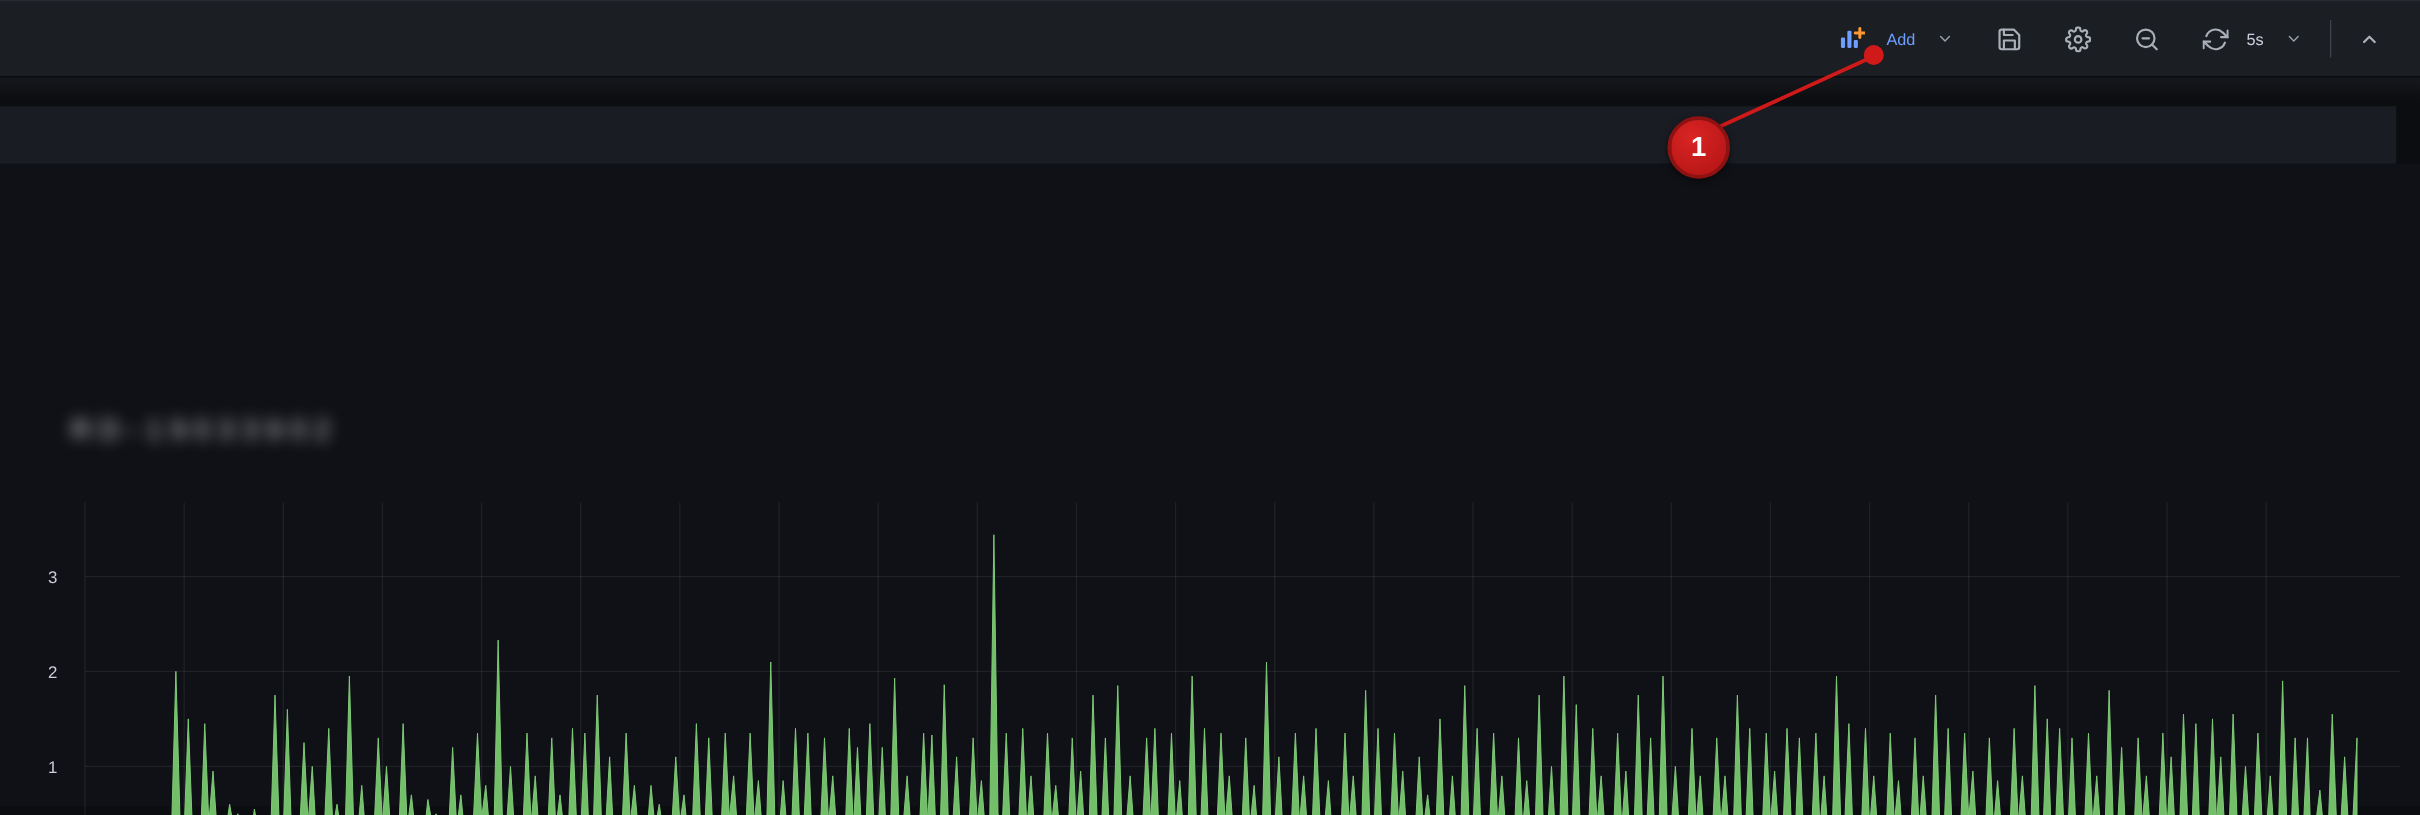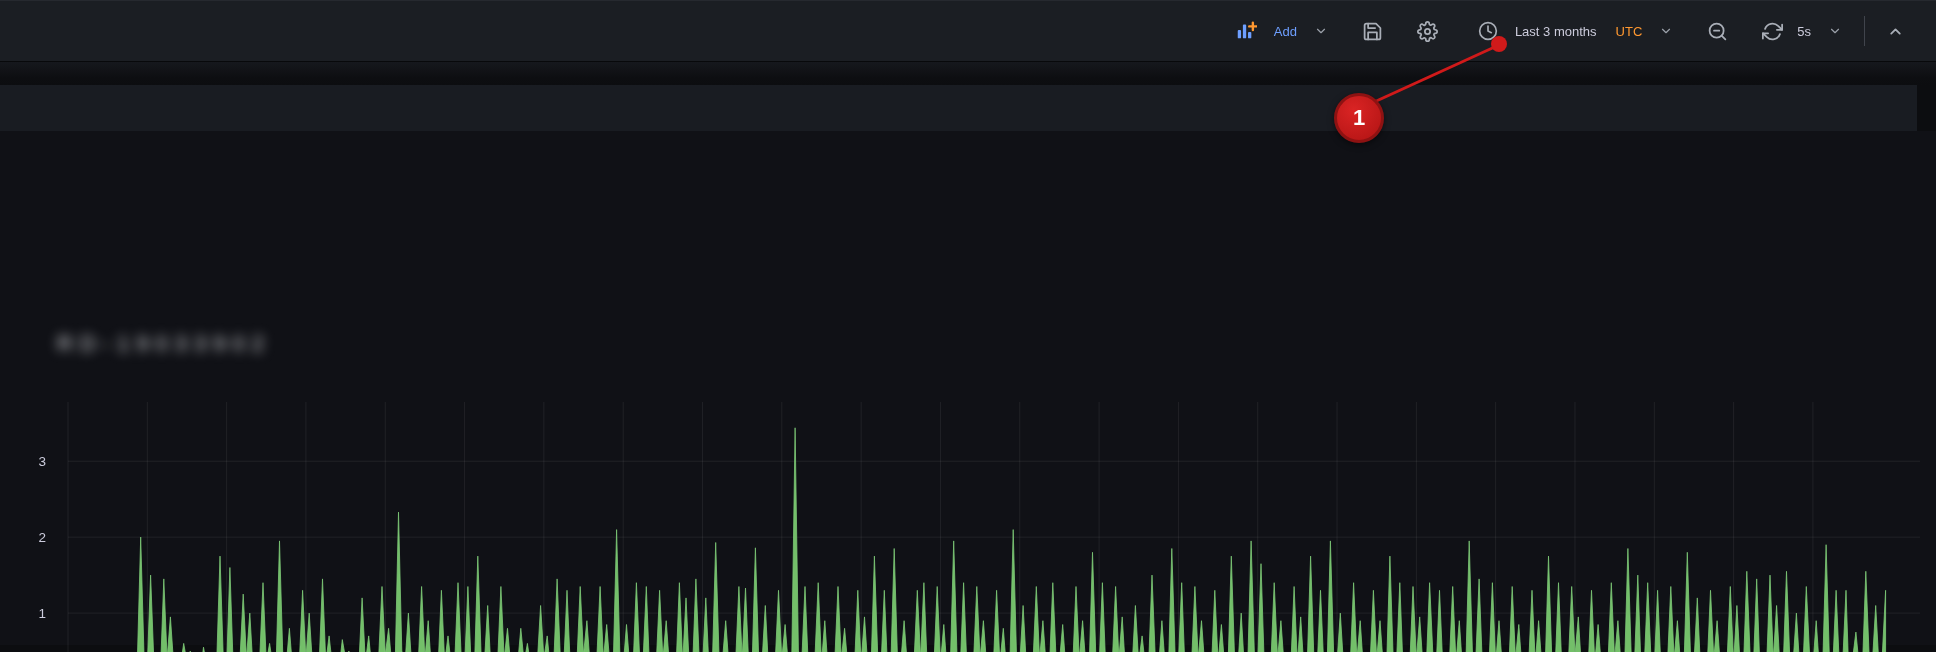--- a/index.html
+++ b/index.html
@@ -104,35 +104,20 @@
 
     <button class="tb-btn mleft">
       <span class="tb-icon">
         <svg width="21" height="21" viewBox="0 0 24 24">
           <circle cx="12" cy="12" r="3"></circle>
           <path d="M19.4 15a1.65 1.65 0 0 0 .33 1.82l.06.06a2 2 0 0 1 0 2.83 2 2 0 0 1-2.83 0l-.06-.06a1.65 1.65 0 0 0-1.82-.33 1.65 1.65 0 0 0-1 1.51V21a2 2 0 0 1-2 2 2 2 0 0 1-2-2v-.09A1.65 1.65 0 0 0 9 19.4a1.65 1.65 0 0 0-1.82.33l-.06.06a2 2 0 0 1-2.83 0 2 2 0 0 1 0-2.83l.06-.06a1.65 1.65 0 0 0 .33-1.82 1.65 1.65 0 0 0-1.51-1H3a2 2 0 0 1-2-2 2 2 0 0 1 2-2h.09A1.65 1.65 0 0 0 4.6 9a1.65 1.65 0 0 0-.33-1.82l-.06-.06a2 2 0 0 1 0-2.83 2 2 0 0 1 2.83 0l.06.06a1.65 1.65 0 0 0 1.82.33H9a1.65 1.65 0 0 0 1-1.51V3a2 2 0 0 1 2-2 2 2 0 0 1 2 2v.09a1.65 1.65 0 0 0 1 1.51 1.65 1.65 0 0 0 1.82-.33l.06-.06a2 2 0 0 1 2.83 0 2 2 0 0 1 0 2.83l-.06.06a1.65 1.65 0 0 0-.33 1.82V9a1.65 1.65 0 0 0 1.51 1H21a2 2 0 0 1 2 2 2 2 0 0 1-2 2h-.09a1.65 1.65 0 0 0-1.51 1z"></path>
         </svg>
       </span>
     </button>
 
-    <button class="tb-btn mleft-lg">
-      <span class="tb-icon">
-        <svg width="20" height="20" viewBox="0 0 24 24">
-          <circle cx="12" cy="12" r="10"></circle>
-          <polyline points="12 6 12 12 16 14"></polyline>
-        </svg>
-      </span>
-      <span>Last 3 months</span>
-      <span class="utc">UTC</span>
-      <span class="tb-icon caret">
-        <svg width="14" height="14" viewBox="0 0 24 24">
-            <polyline points="6 9 12 15 18 9"></polyline>
-          </svg>
-      </span>
-    </button>
 
     <button class="tb-btn mleft">
       <span class="tb-icon">
         <svg width="21" height="21" viewBox="0 0 24 24">
           <circle cx="11" cy="11" r="8"></circle>
           <line x1="21" y1="21" x2="16.65" y2="16.65"></line>
           <line x1="8" y1="11" x2="14" y2="11"></line>
         </svg>
       </span>
     </button>

